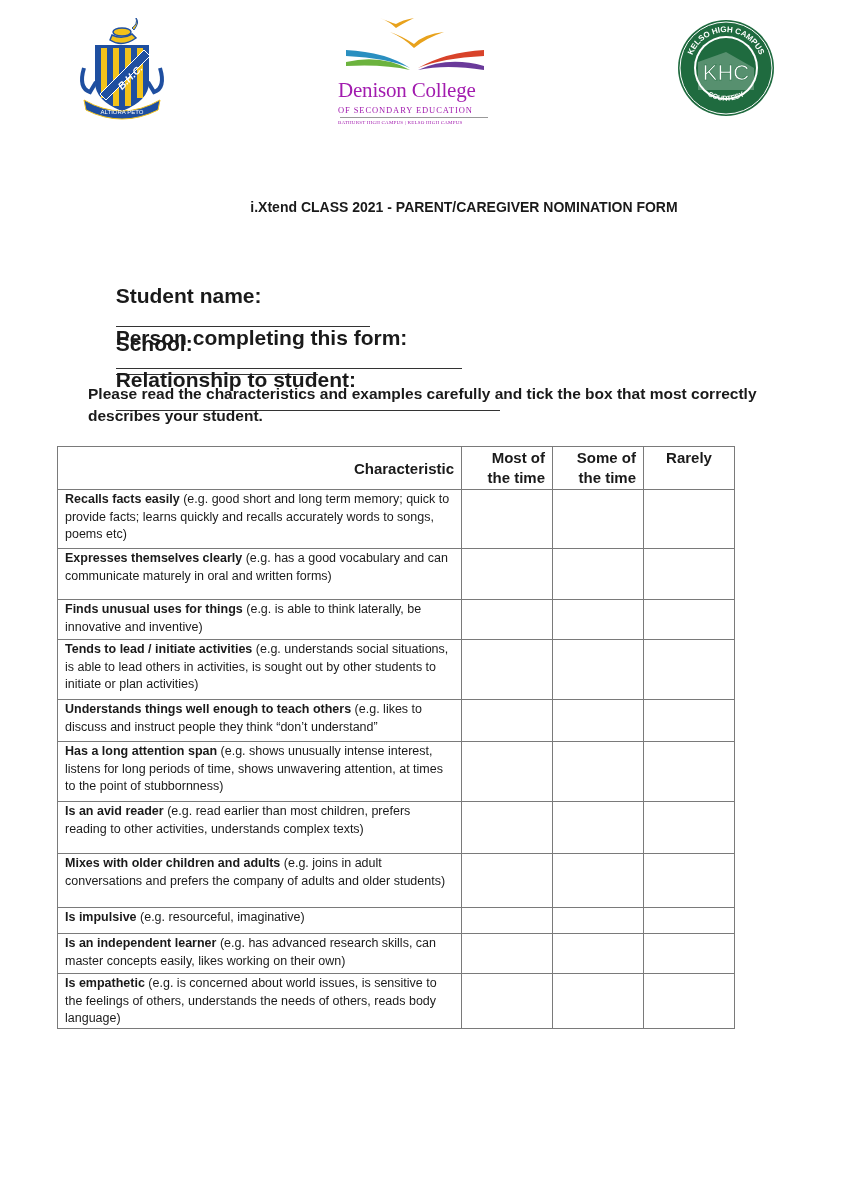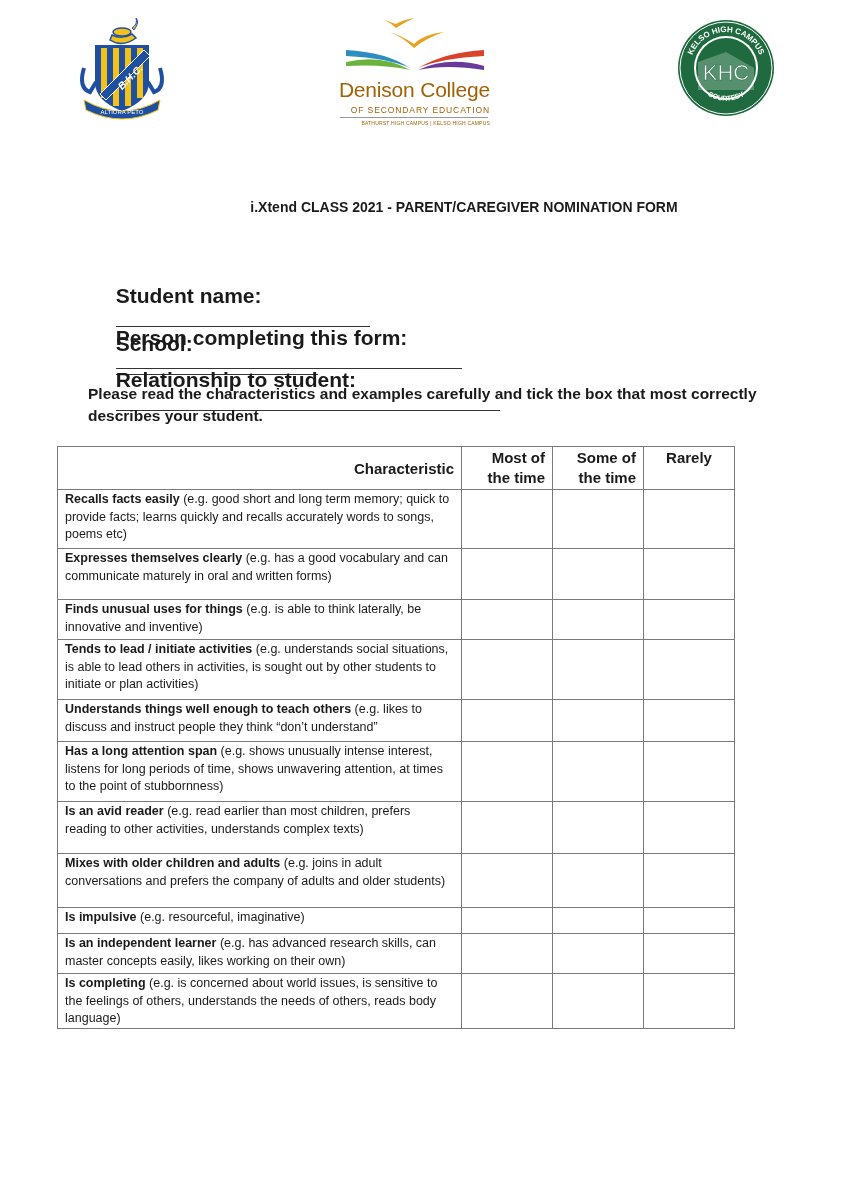--- a/index.html
+++ b/index.html
@@ -3,22 +3,22 @@
 <meta charset="utf-8">
 <style>
   html, body { margin:0; padding:0; background:#ffffff; }
   body { width:848px; height:1200px; position:relative; overflow:hidden;
          font-family:"Liberation Sans", "DejaVu Sans", sans-serif; color:#1a1a1a; }
   .logo { position:absolute; }
   #logo-bhc { left:74px; top:18px; width:96px; height:102px; }
   #logo-denison { left:338px; top:14px; width:152px; height:116px; }
   #logo-khc { left:676px; top:18px; width:100px; height:100px; }
 
-  .denison-text { position:absolute; left:0; width:152px; text-align:right;
-                  font-family:Liberation Sans, sans-serif; color:#a16207; }
+  .denison-text { position:absolute; left:0; width:152px; text-align:left;
+                  font-family:Liberation Serif, serif; color:#a21caf; }
   .den-name { top:64px; font-size:21px; letter-spacing:-0.2px; }
   .den-sub { top:91px; font-size:8.5px; letter-spacing:0.9px; }
   .den-rule { position:absolute; top:103px; left:2px; width:148px; height:1px; background:#999; }
   .den-campus { top:106px; font-size:5px; letter-spacing:0.2px; }
 
   .title { position:absolute; left:0; width:848px; top:199px; text-align:center;
            font-weight:bold; font-size:14px;padding-left:40px; }
   .field { position:absolute; left:104px; font-weight:bold; font-size:21px; white-space:pre; }
   .instruction { position:absolute; left:88px; top:383px; width:680px;
                  font-weight:bold; font-size:15.5px; line-height:22px; }
@@ -187,19 +187,19 @@
         <td class="tick"></td>
         <td class="tick"></td>
       </tr>
       <tr style="height: 40px;">
         <td><span class="b">Is an independent learner</span><span> (e.g. has advanced research skills, can master concepts easily, likes working on their own)</span></td>
         <td class="tick"></td>
         <td class="tick"></td>
         <td class="tick"></td>
       </tr>
       <tr style="height: 53px;">
-        <td><span class="b">Is completing</span><span> (e.g. is concerned about world issues, is sensitive to the feelings of others, understands the needs of others, reads body language)</span></td>
+        <td><span class="b">Is empathetic</span><span> (e.g. is concerned about world issues, is sensitive to the feelings of others, understands the needs of others, reads body language)</span></td>
         <td class="tick"></td>
         <td class="tick"></td>
         <td class="tick"></td>
       </tr>
     </tbody>
 </table>
 
 </body></html>

